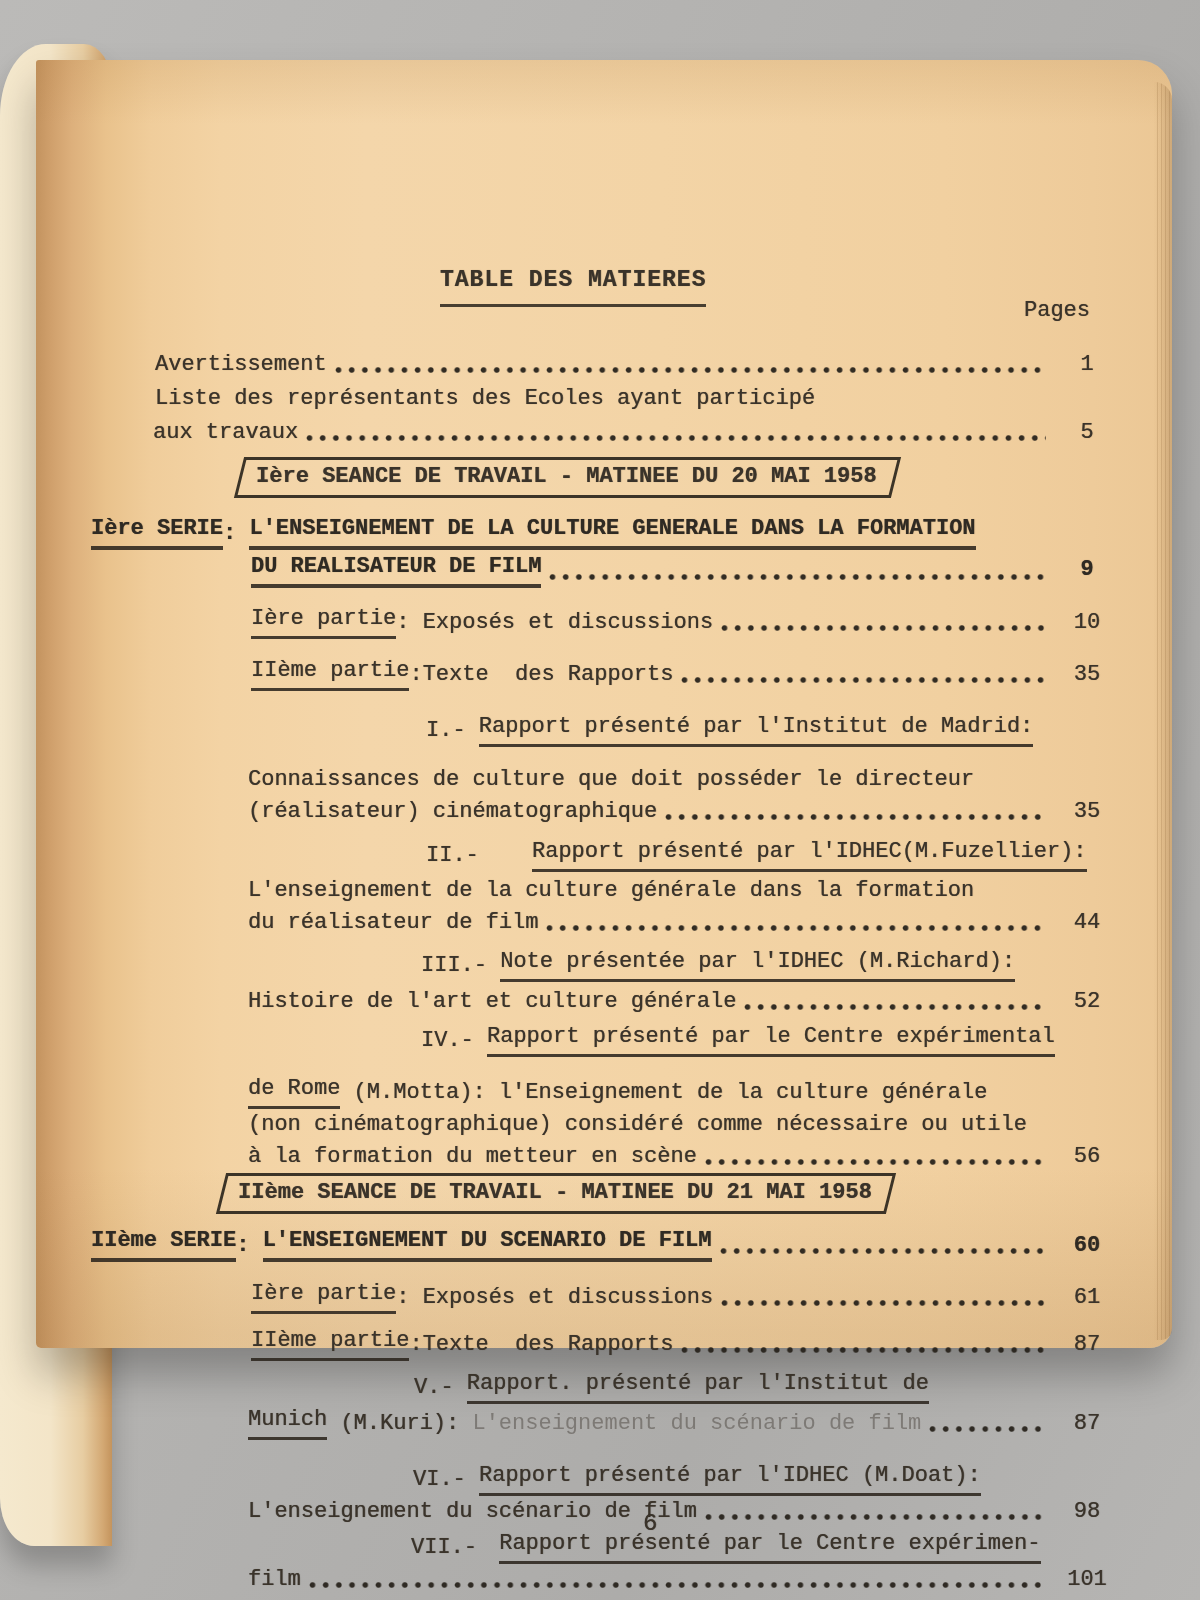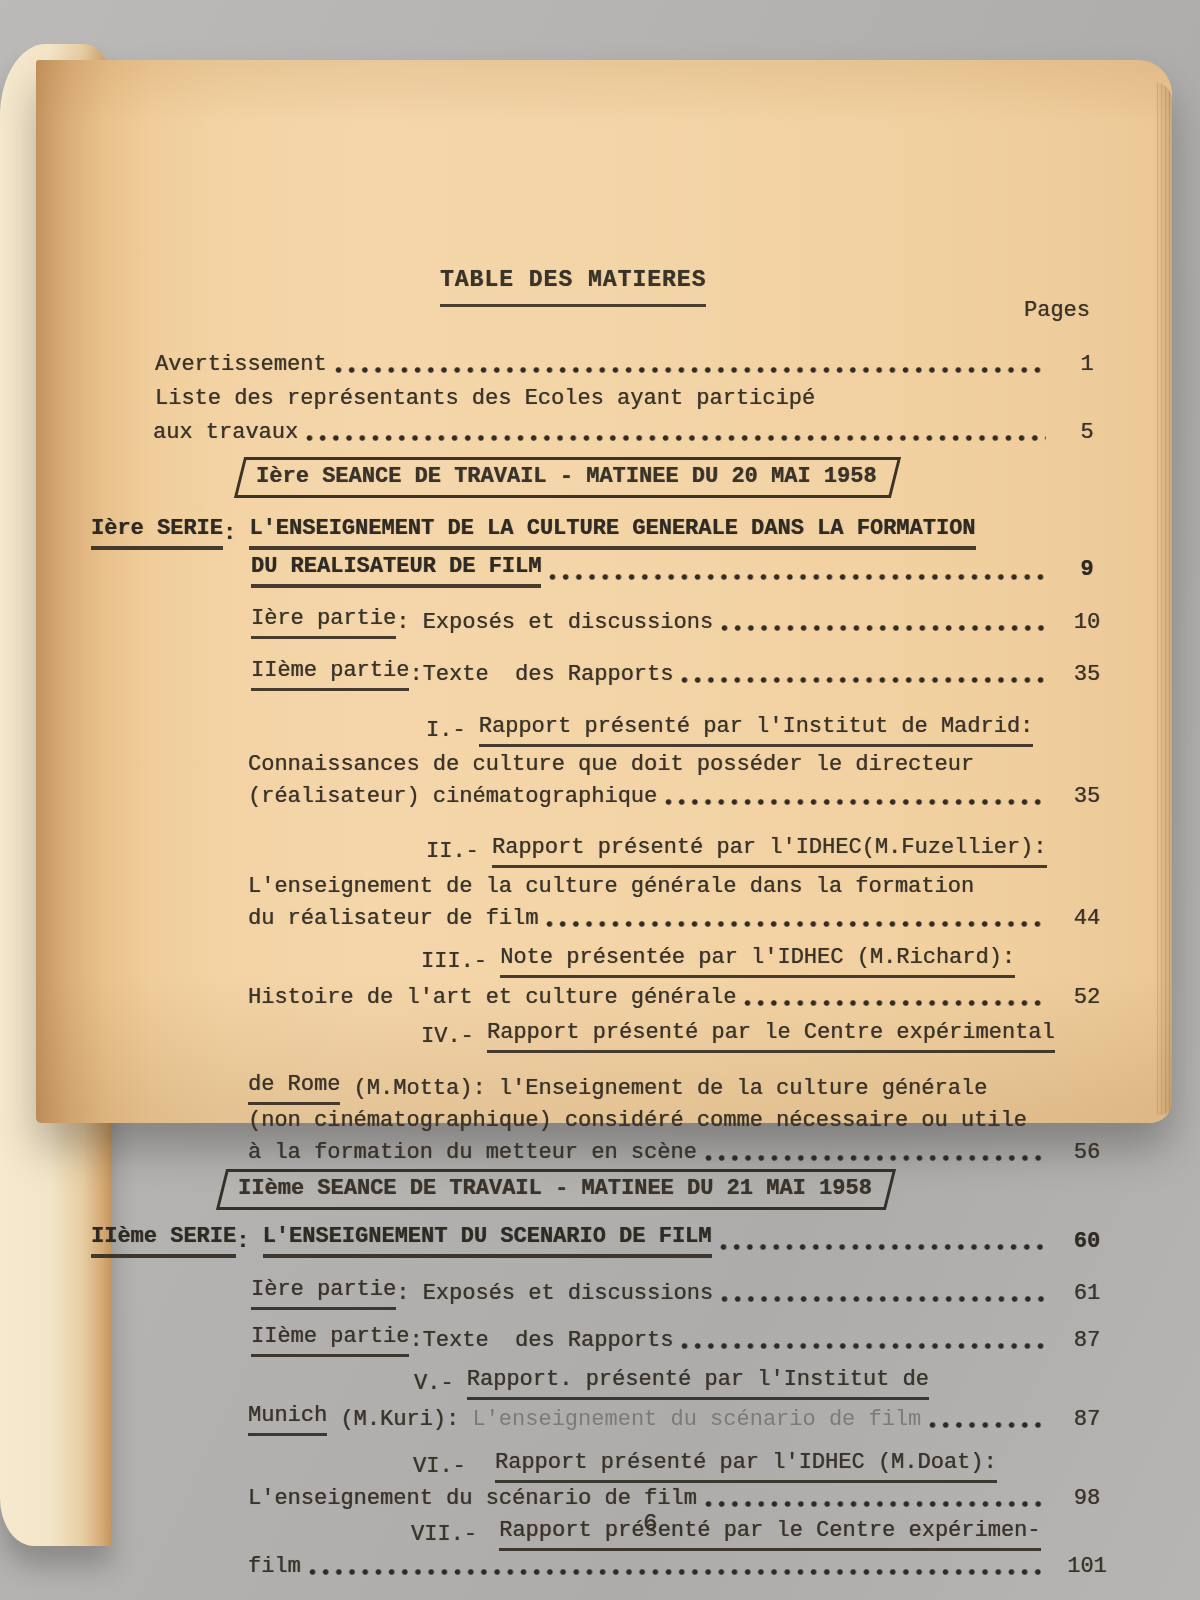--- a/index.html
+++ b/index.html
@@ -15,21 +15,21 @@
   }
   
   .prev-page{
     position:absolute; left:0; top:44px; width:112px; height:1502px;
     background:linear-gradient(90deg,#f5e9ce 0%,#f3e5c8 45%,#e7cda2 74%,#d3a873 92%,#c4945d 100%);
     border-radius:46px 28px 0 34px / 72px 42px 0 48px;
     box-shadow:0 20px 26px rgba(0,0,0,.22);
   }
   
   .page{
-    position:absolute; left:36px; top:60px; width:1136px; height:1063px;
+    position:absolute; left:36px; top:60px; width:1136px; height:1288px;
     border-radius:3px 34px 22px 5px;
     background:linear-gradient(90deg,
       #c3935f 0px,#cf9f6b 14px,#ddb07c 36px,#e9c28c 70px,#f0cd9b 115px,
       #f3d3a4 185px,#f4d6aa 330px,#f3d4a6 55%,#f1d0a0 80%,#eecb9a 93%,#ebc795 100%);
     box-shadow:0 26px 42px rgba(0,0,0,.26);
   }
   .page::before{ 
     content:""; position:absolute; inset:0; border-radius:inherit; pointer-events:none;
     background:linear-gradient(180deg, rgba(170,120,60,.16) 0, rgba(170,120,60,0) 64px,
       rgba(0,0,0,0) 86%, rgba(140,95,45,.15) 99%);
@@ -116,29 +116,29 @@
         <div class="row" style="margin-top: 16px; padding-left: 160px;">
           <span class="seg u">IIème partie</span>
           <span class="seg">:Texte  des Rapports</span>
           <div class="leader"></div>
           <span class="num">35</span>
         </div>
         <div class="row" style="margin-top: 20px; padding-left: 335px;">
           <span class="seg">I.- </span>
           <span class="seg u">Rapport présenté par l'Institut de Madrid:</span>
         </div>
-        <div class="row" style="margin-top: 2px; padding-left: 157px;">
+        <div class="row" style="margin-top: 17px; padding-left: 157px;">
           <span class="seg">Connaissances de culture que doit posséder le directeur</span>
         </div>
         <div class="row" style="margin-top: 0px; padding-left: 157px;">
           <span class="seg">(réalisateur) cinématographique</span>
           <div class="leader"></div>
           <span class="num">35</span>
         </div>
-        <div class="row" style="margin-top: 19px; padding-left: 335px;">
+        <div class="row" style="margin-top: 8px; padding-left: 335px; gap: 40px;">
           <span class="seg">II.- </span>
           <span class="seg u">Rapport présenté par l'IDHEC(M.Fuzellier):</span>
         </div>
         <div class="row" style="margin-top: 3px; padding-left: 157px;">
           <span class="seg">L'enseignement de la culture générale dans la formation</span>
         </div>
         <div class="row" style="margin-top: 0px; padding-left: 157px;">
           <span class="seg">du réalisateur de film</span>
           <div class="leader"></div>
           <span class="num">44</span>
@@ -192,21 +192,21 @@
           <span class="seg">V.- </span>
           <span class="seg u">Rapport. présenté par l'Institut de</span>
         </div>
         <div class="row" style="margin-top: 0px; padding-left: 157px;">
           <span class="seg u">Munich</span>
           <span class="seg"> (M.Kuri): </span>
           <span class="seg faded">L'enseignement du scénario de film</span>
           <div class="leader"></div>
           <span class="num">87</span>
         </div>
-        <div class="row" style="margin-top: 11px; padding-left: 322px; gap: 16px;">
+        <div class="row" style="margin-top: 20px; padding-left: 322px;">
           <span class="seg">VI.- </span>
           <span class="seg u">Rapport présenté par l'IDHEC (M.Doat):</span>
         </div>
         <div class="row" style="margin-top: 0px; padding-left: 157px;">
           <span class="seg">L'enseignement du scénario de film</span>
           <div class="leader"></div>
           <span class="num">98</span>
         </div>
         <div class="row" style="margin-top: 0px; padding-left: 320px; gap: 9px;">
           <span class="seg">VII.- </span>

